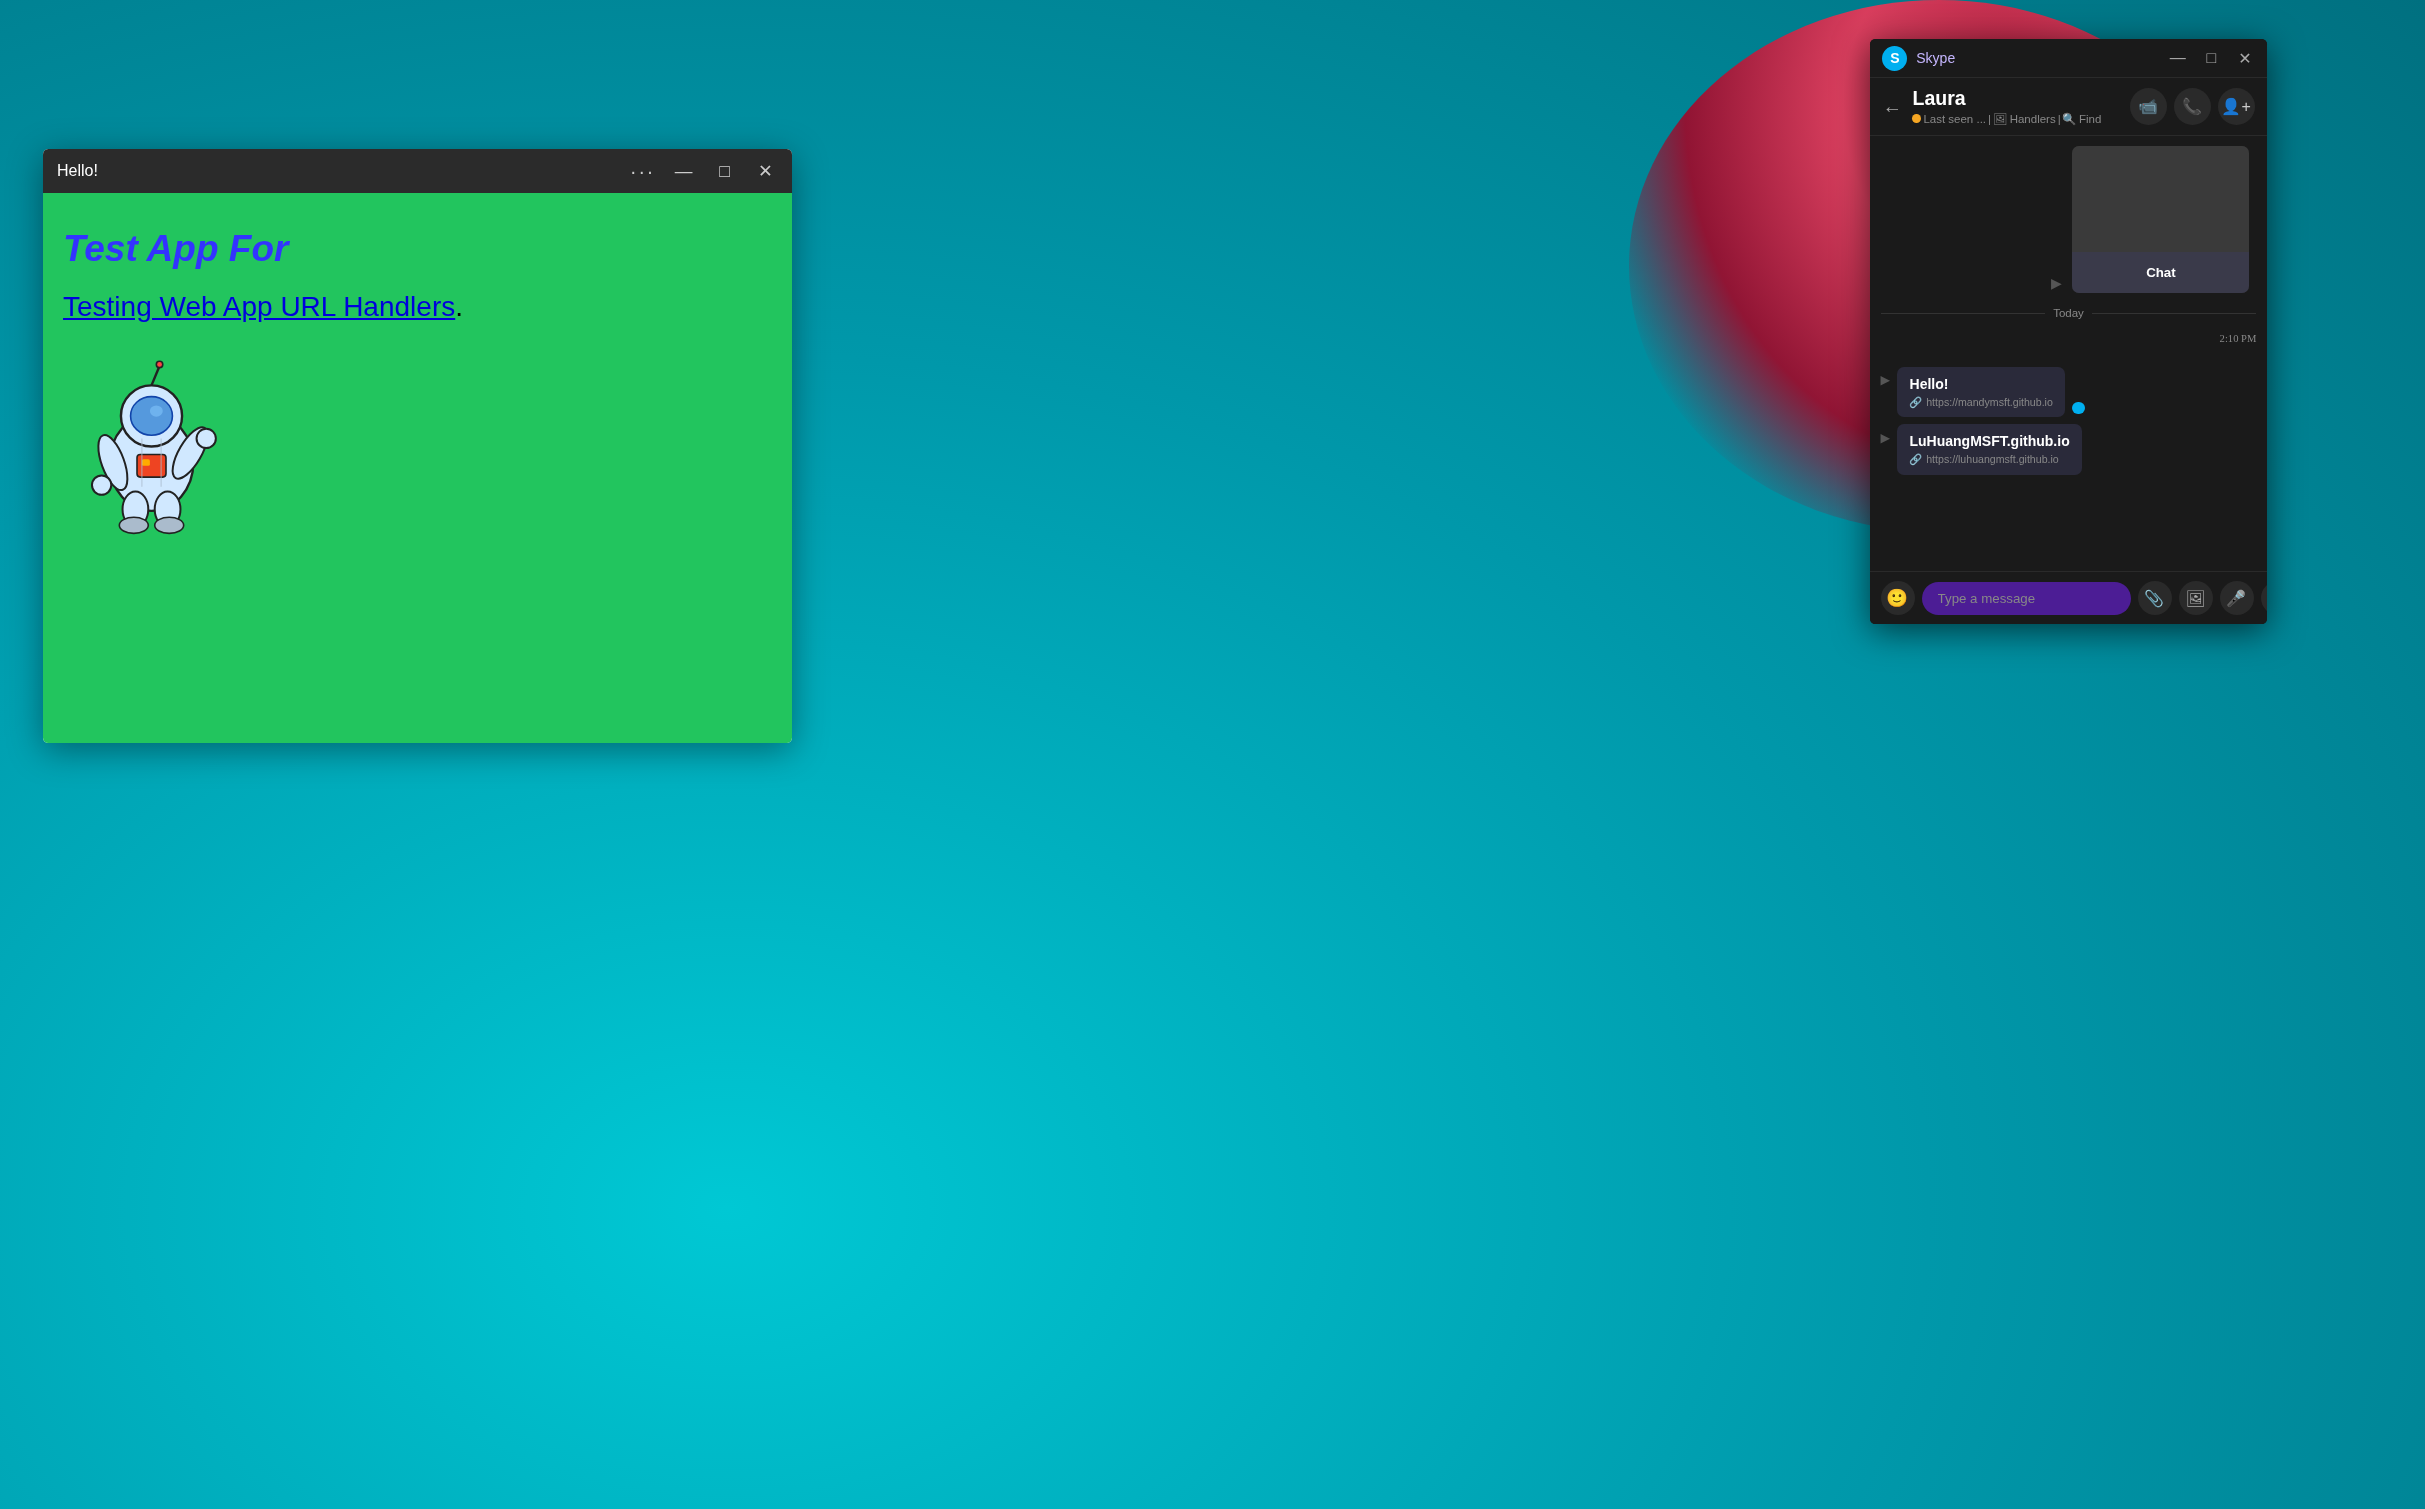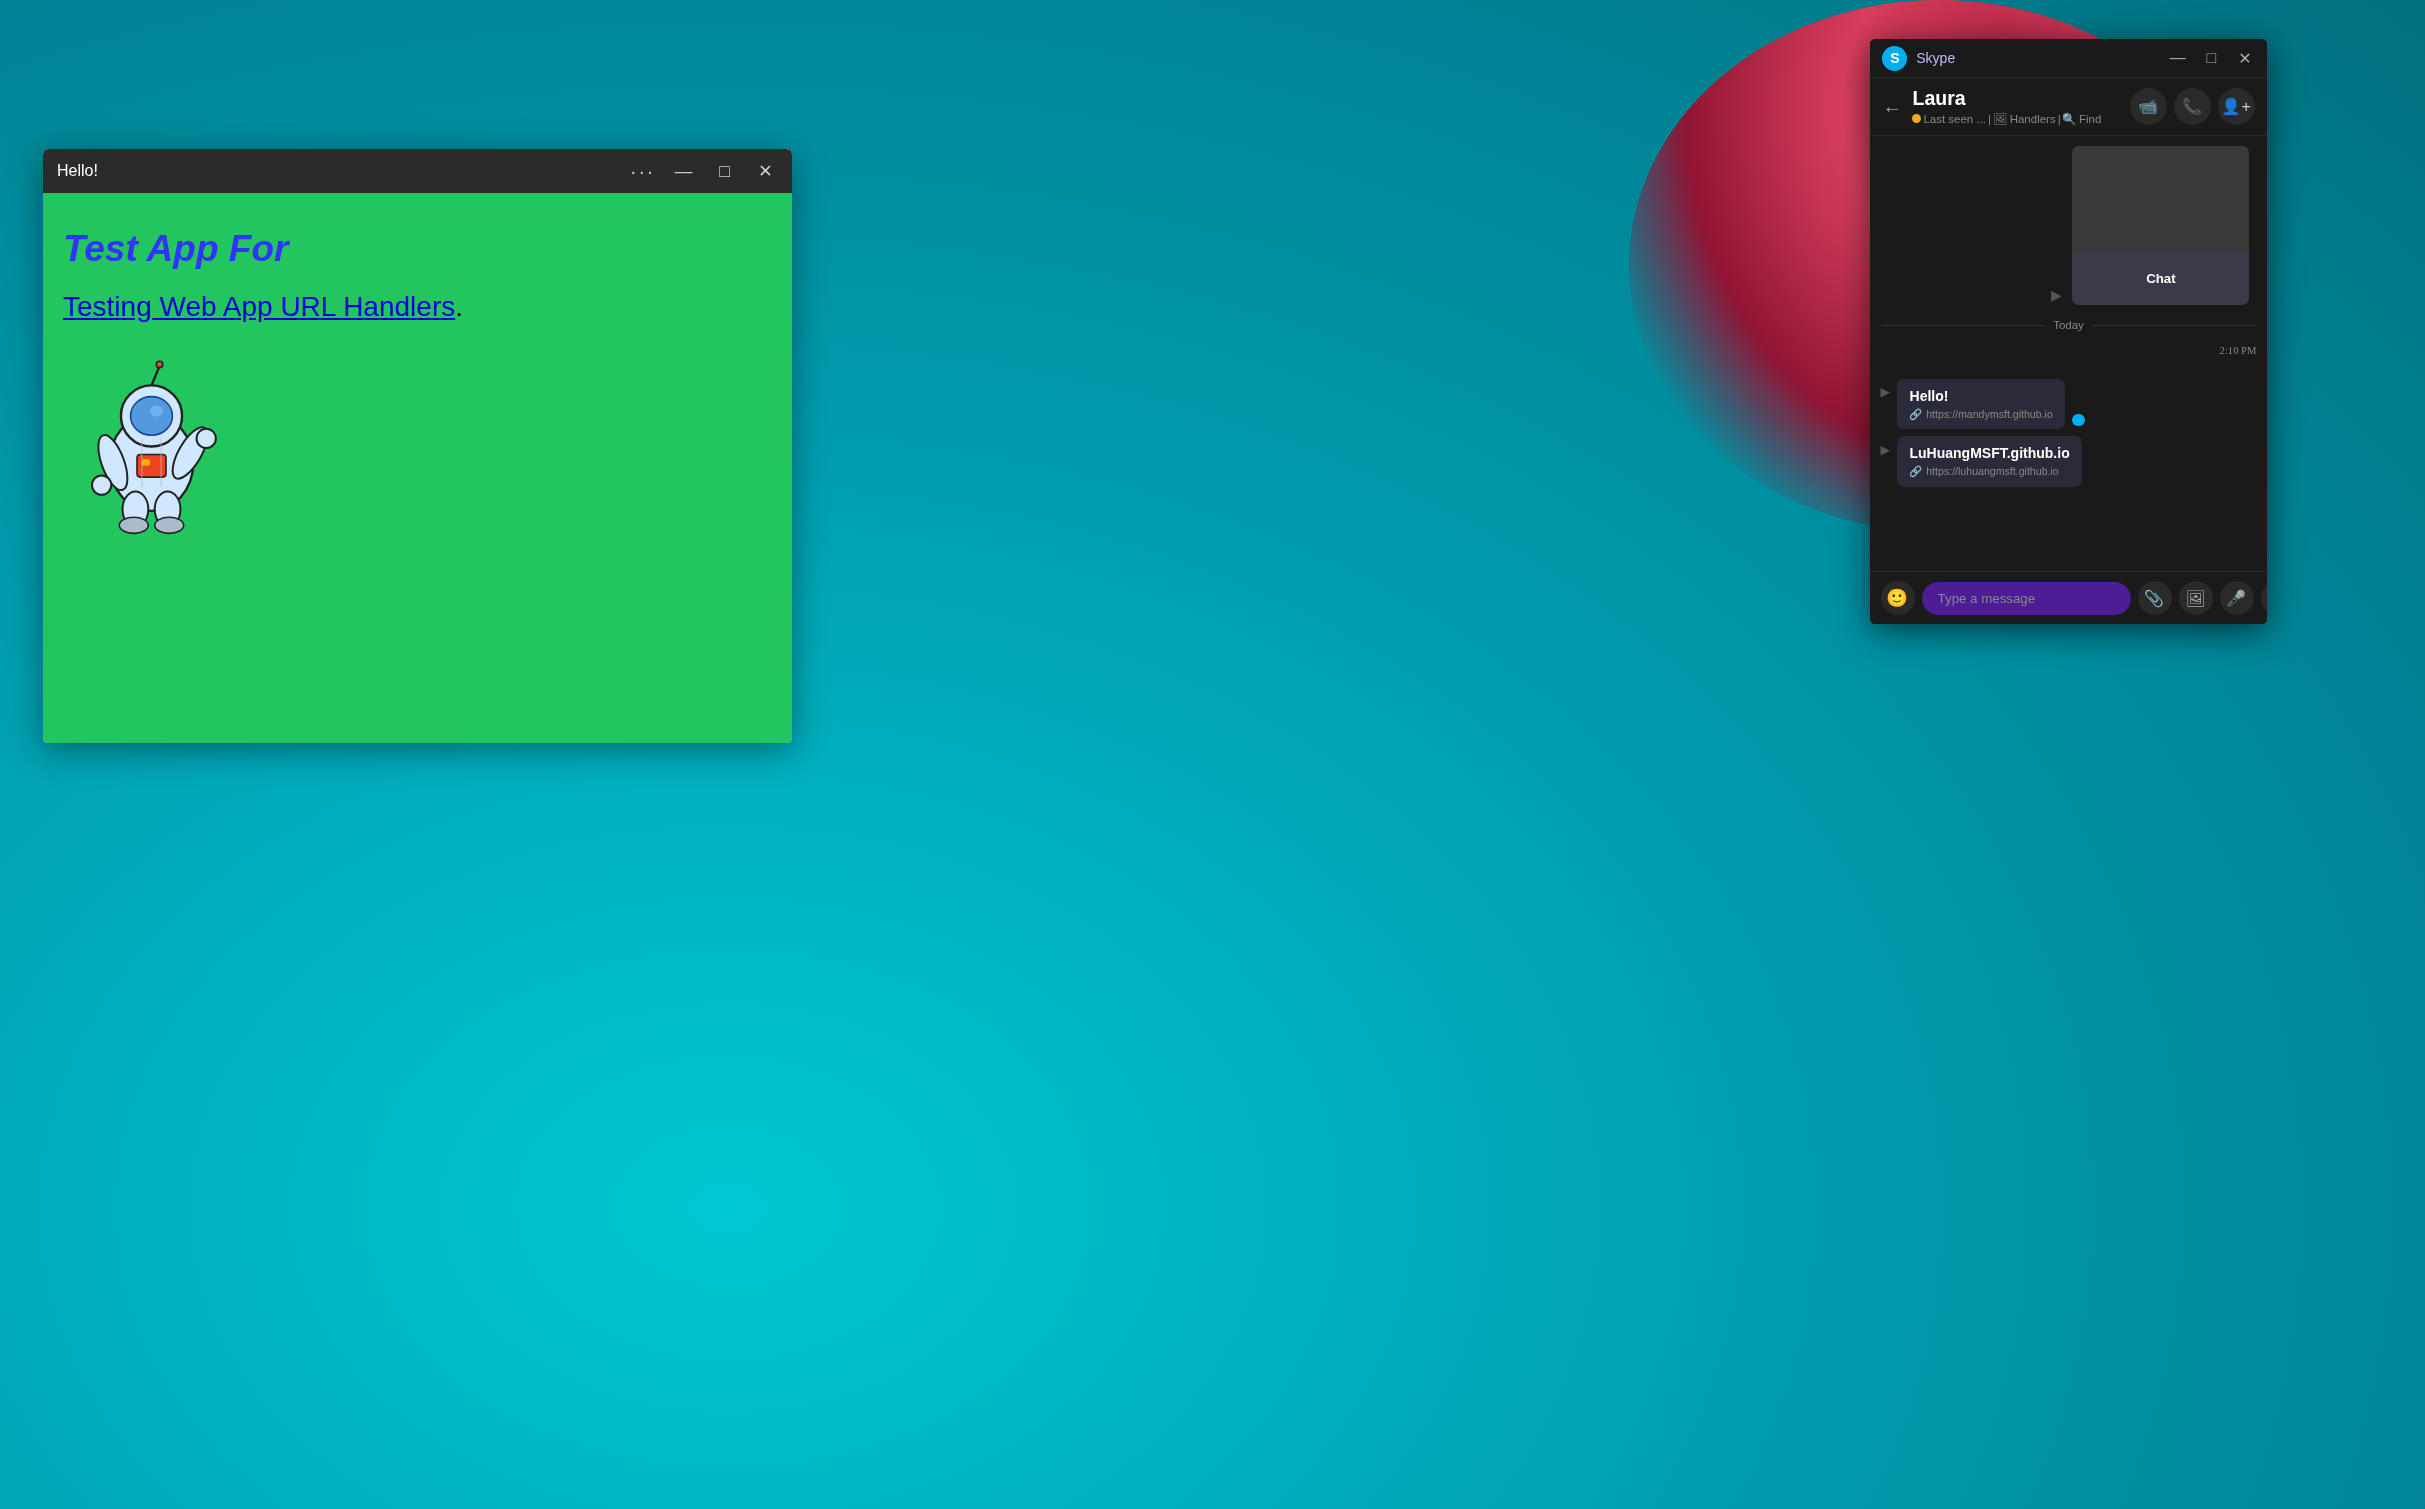--- a/index.html
+++ b/index.html
@@ -274,21 +274,21 @@
       height: 106px;
       background: #3a3a3a;
     }
 
     .media-preview-label {
       background: #3a3a4a;
       color: #ffffff;
       font-size: 13.3px;
       font-weight: 600;
       text-align: center;
-      padding: 19px;
+      padding: 13px;
     }
 
     .chat-send-indicator {
       color: #555555;
       font-size: 14px;
       align-self: flex-end;
       margin-right: 5.3px;
       margin-bottom: 1.8px;
     }
 

